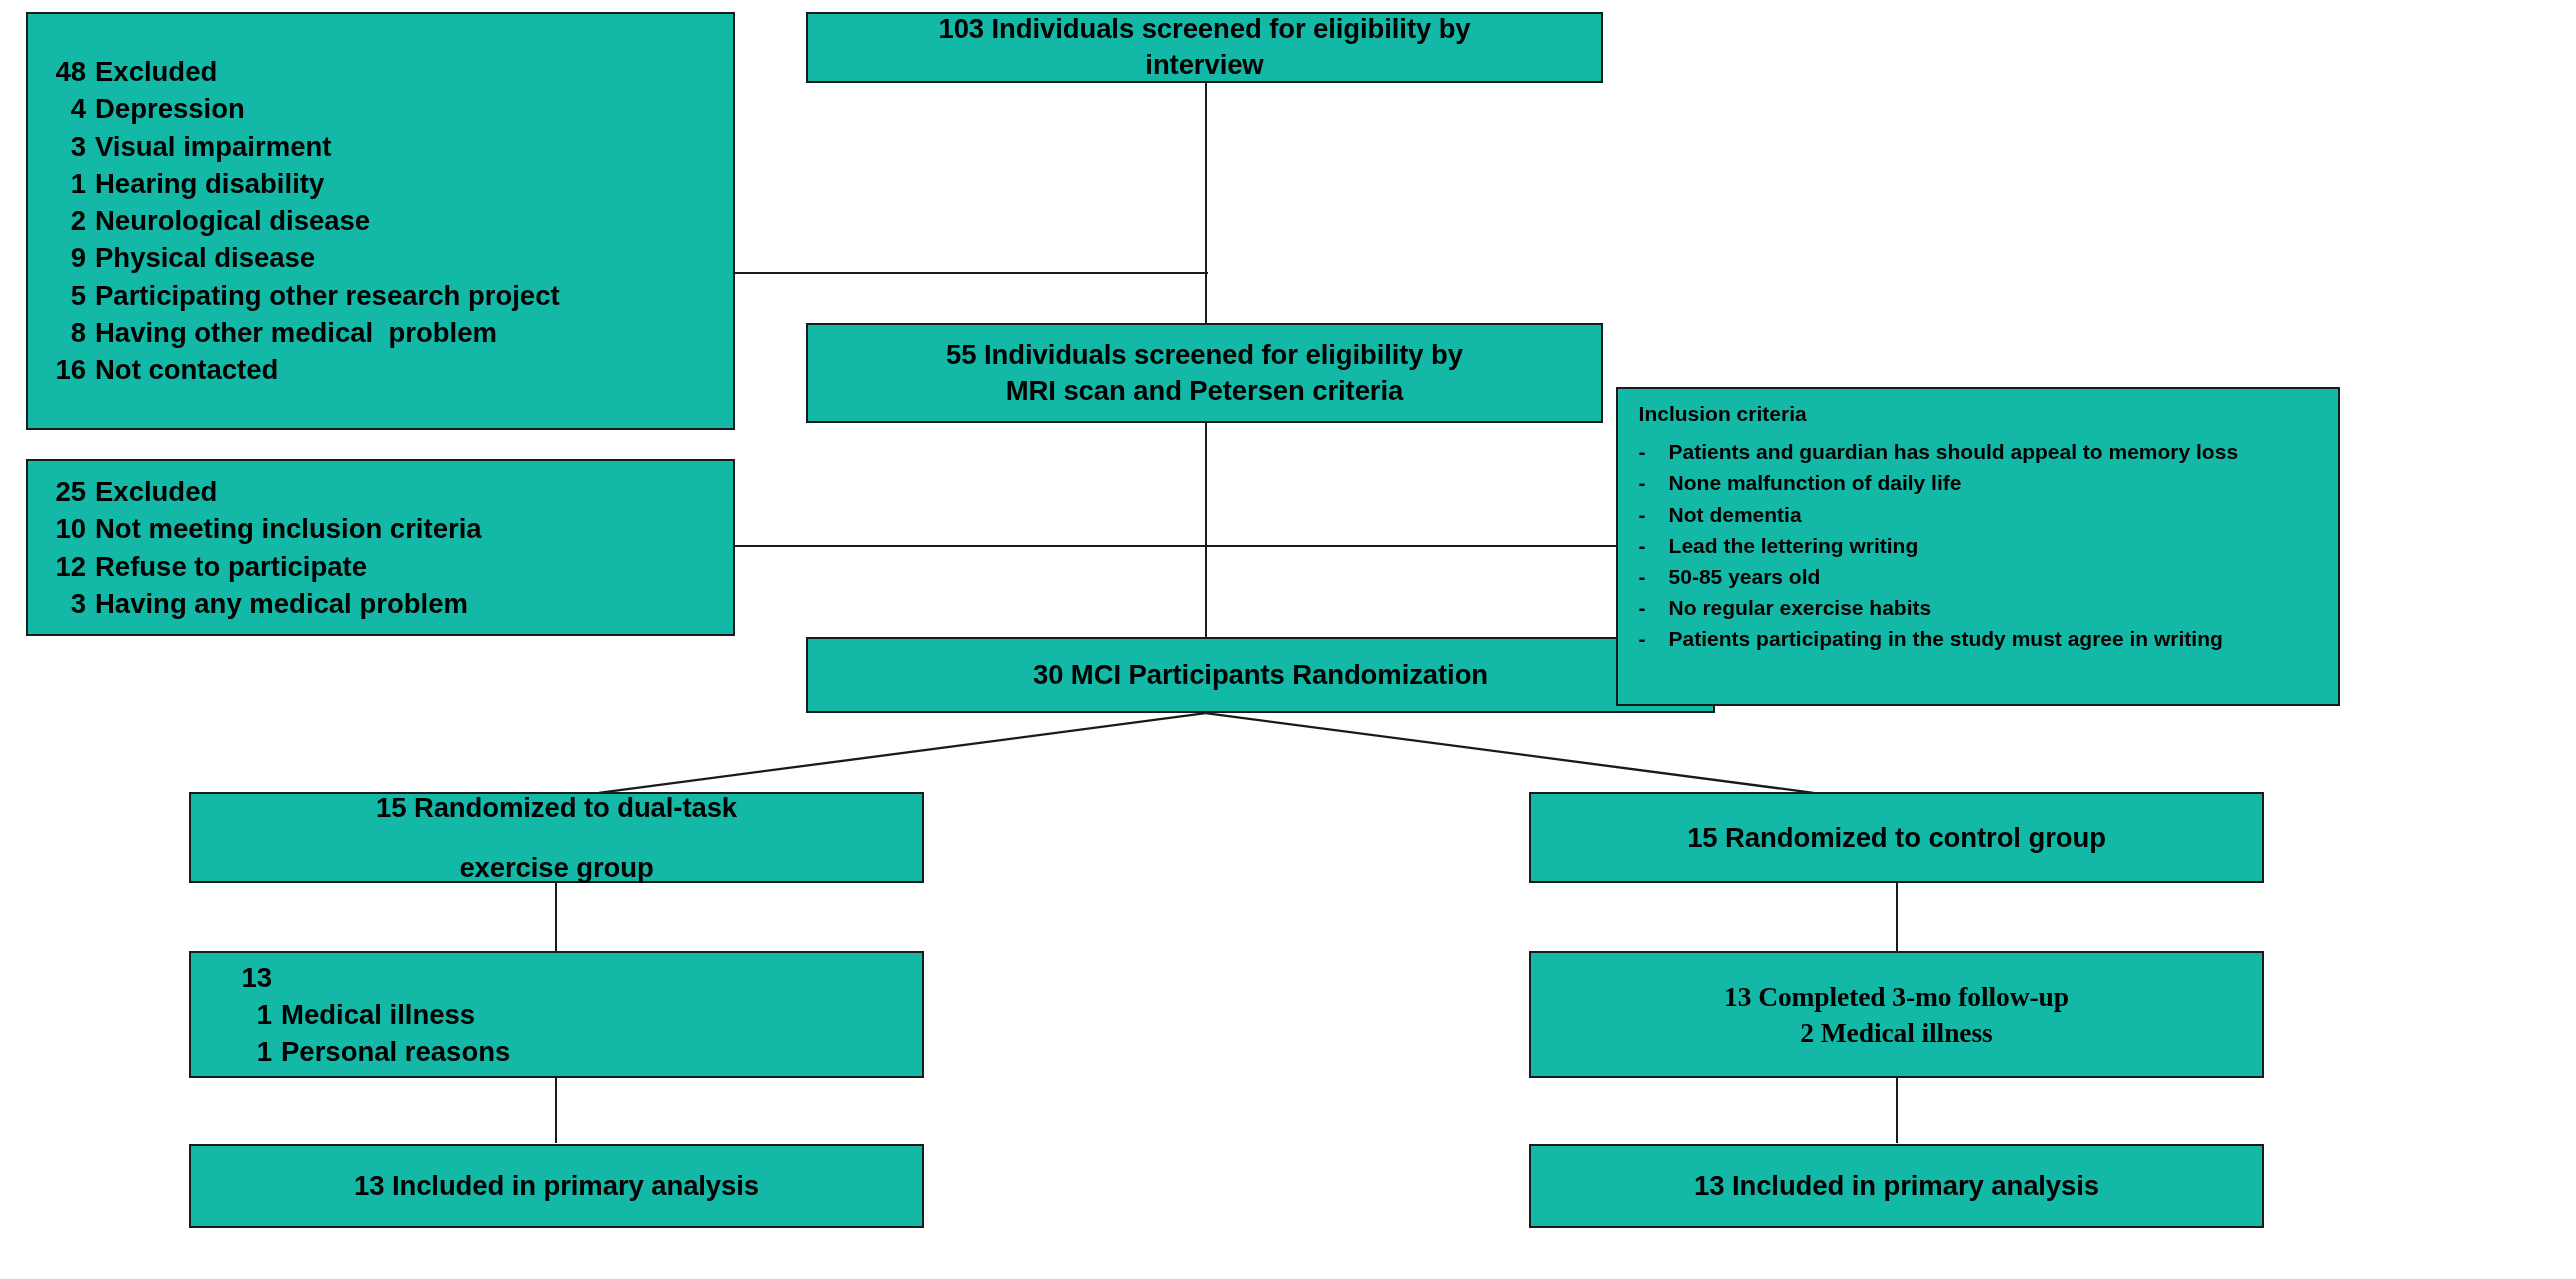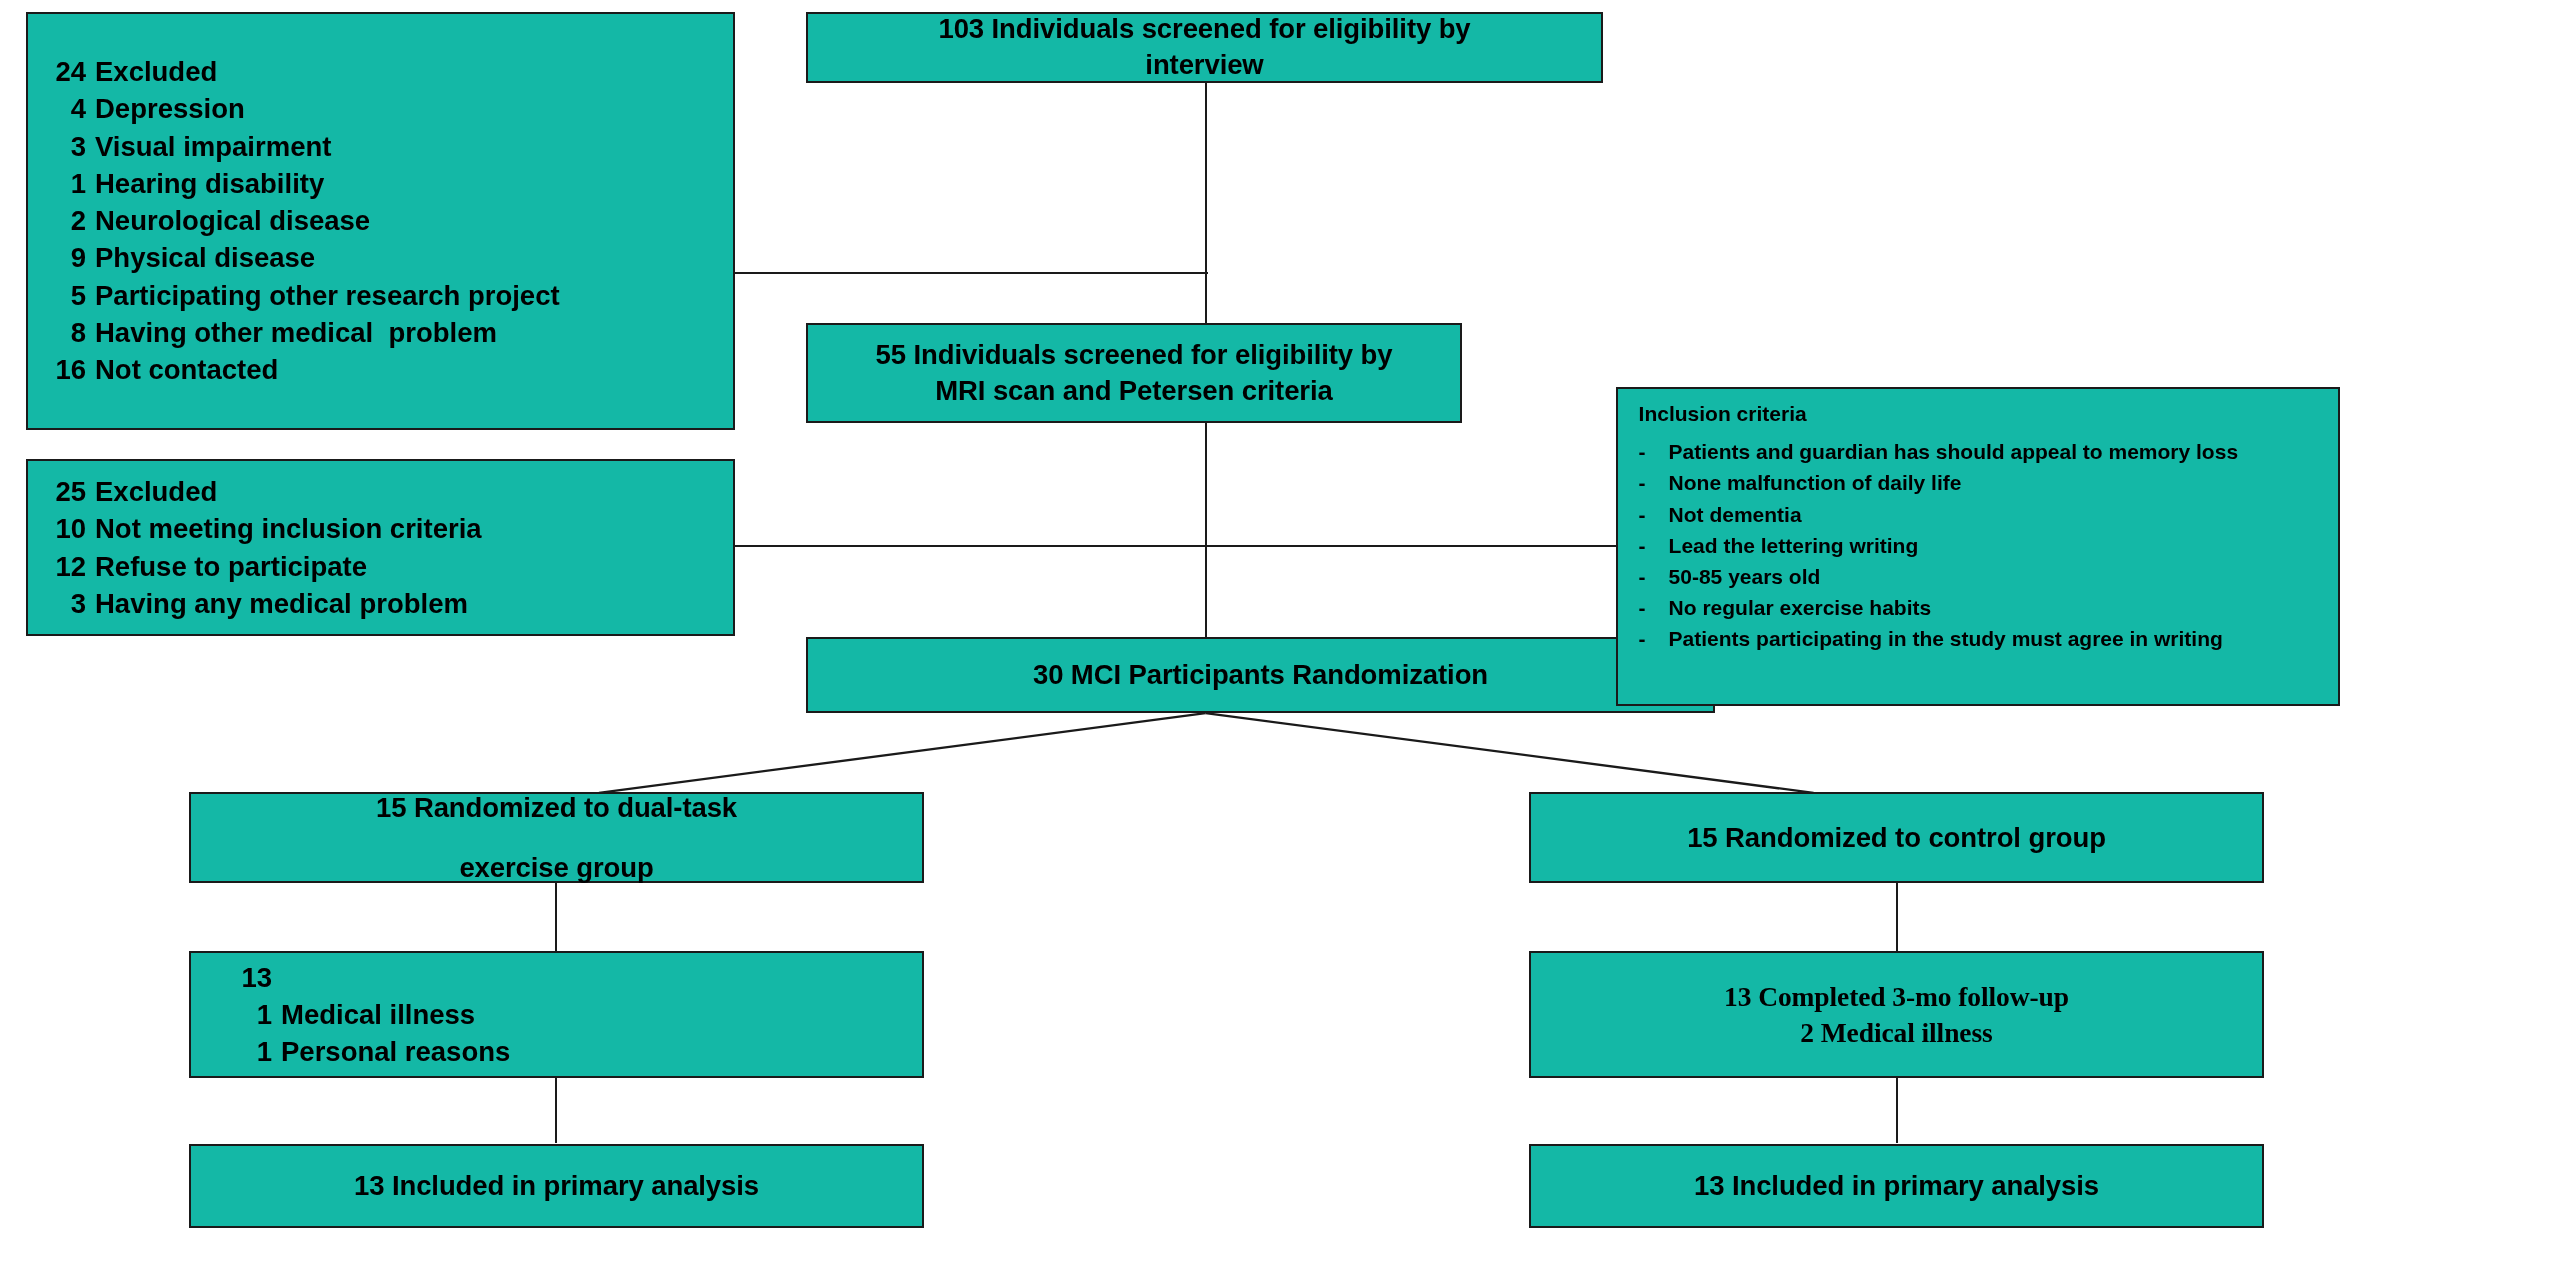--- a/index.html
+++ b/index.html
@@ -127,21 +127,21 @@
 
   <div class="conn vline" style="left:555px; top:883px; height:69px;"></div>
   <div class="conn vline" style="left:555px; top:1078px; height:65px;"></div>
 
   <div class="conn vline" style="left:1896px; top:883px; height:69px;"></div>
   <div class="conn vline" style="left:1896px; top:1078px; height:65px;"></div>
 
   <div class="box" style="left:26px; top:11.7px; width:709px; height:418px;">
     <div class="box-inner" style="padding:15px 0 15px 15px;">
       <div class="tallyrow">
-        <span class="num">24</span>
+        <span class="num">48</span>
         <span class="lbl">Excluded</span>
       </div>
       <div class="tallyrow">
         <span class="num">4</span>
         <span class="lbl">Depression</span>
       </div>
       <div class="tallyrow">
         <span class="num">3</span>
         <span class="lbl">Visual impairment</span>
       </div>
@@ -193,21 +193,21 @@
     </div>
   </div>
 
   <div class="box center" style="left:806px; top:11.7px; width:797px; height:71px;">
     <div class="box-inner" style="padding:4.1px 13.7px;">
       <span class="line-row">103 Individuals screened for eligibility by</span>
       <span class="line-row">interview</span>
     </div>
   </div>
 
-  <div class="box center" style="left:806px; top:323px; width:656px; height:100px;">
+  <div class="box center" style="left:806px; top:323px; width:797px; height:100px;">
     <div class="box-inner" style="padding:4.1px 13.7px;">
       <span class="line-row">55 Individuals screened for eligibility by</span>
       <span class="line-row">MRI scan and Petersen criteria</span>
     </div>
   </div>
 
   <div class="box center" style="left:806px; top:637px; width:909px; height:76px;">
     <div class="box-inner" style="padding:4.1px 13.7px;">
       <span class="line-row">30 MCI Participants Randomization</span>
     </div>

